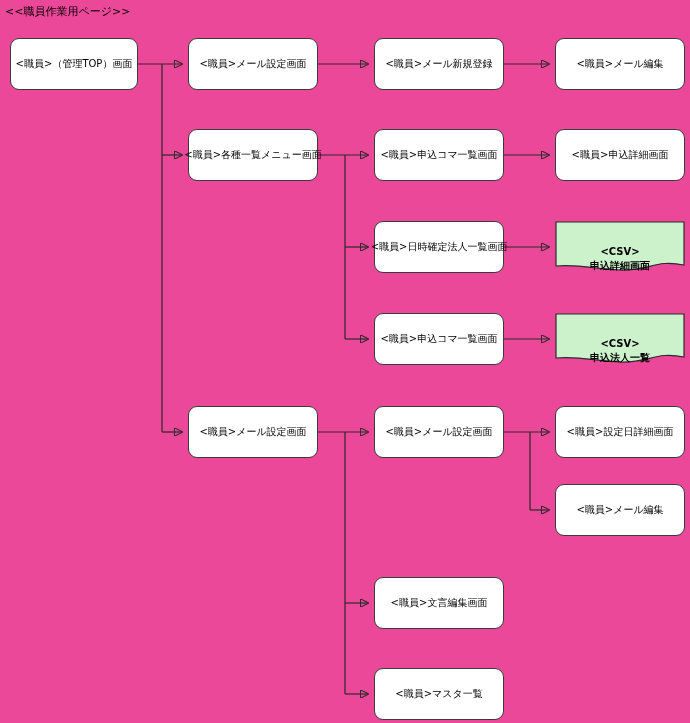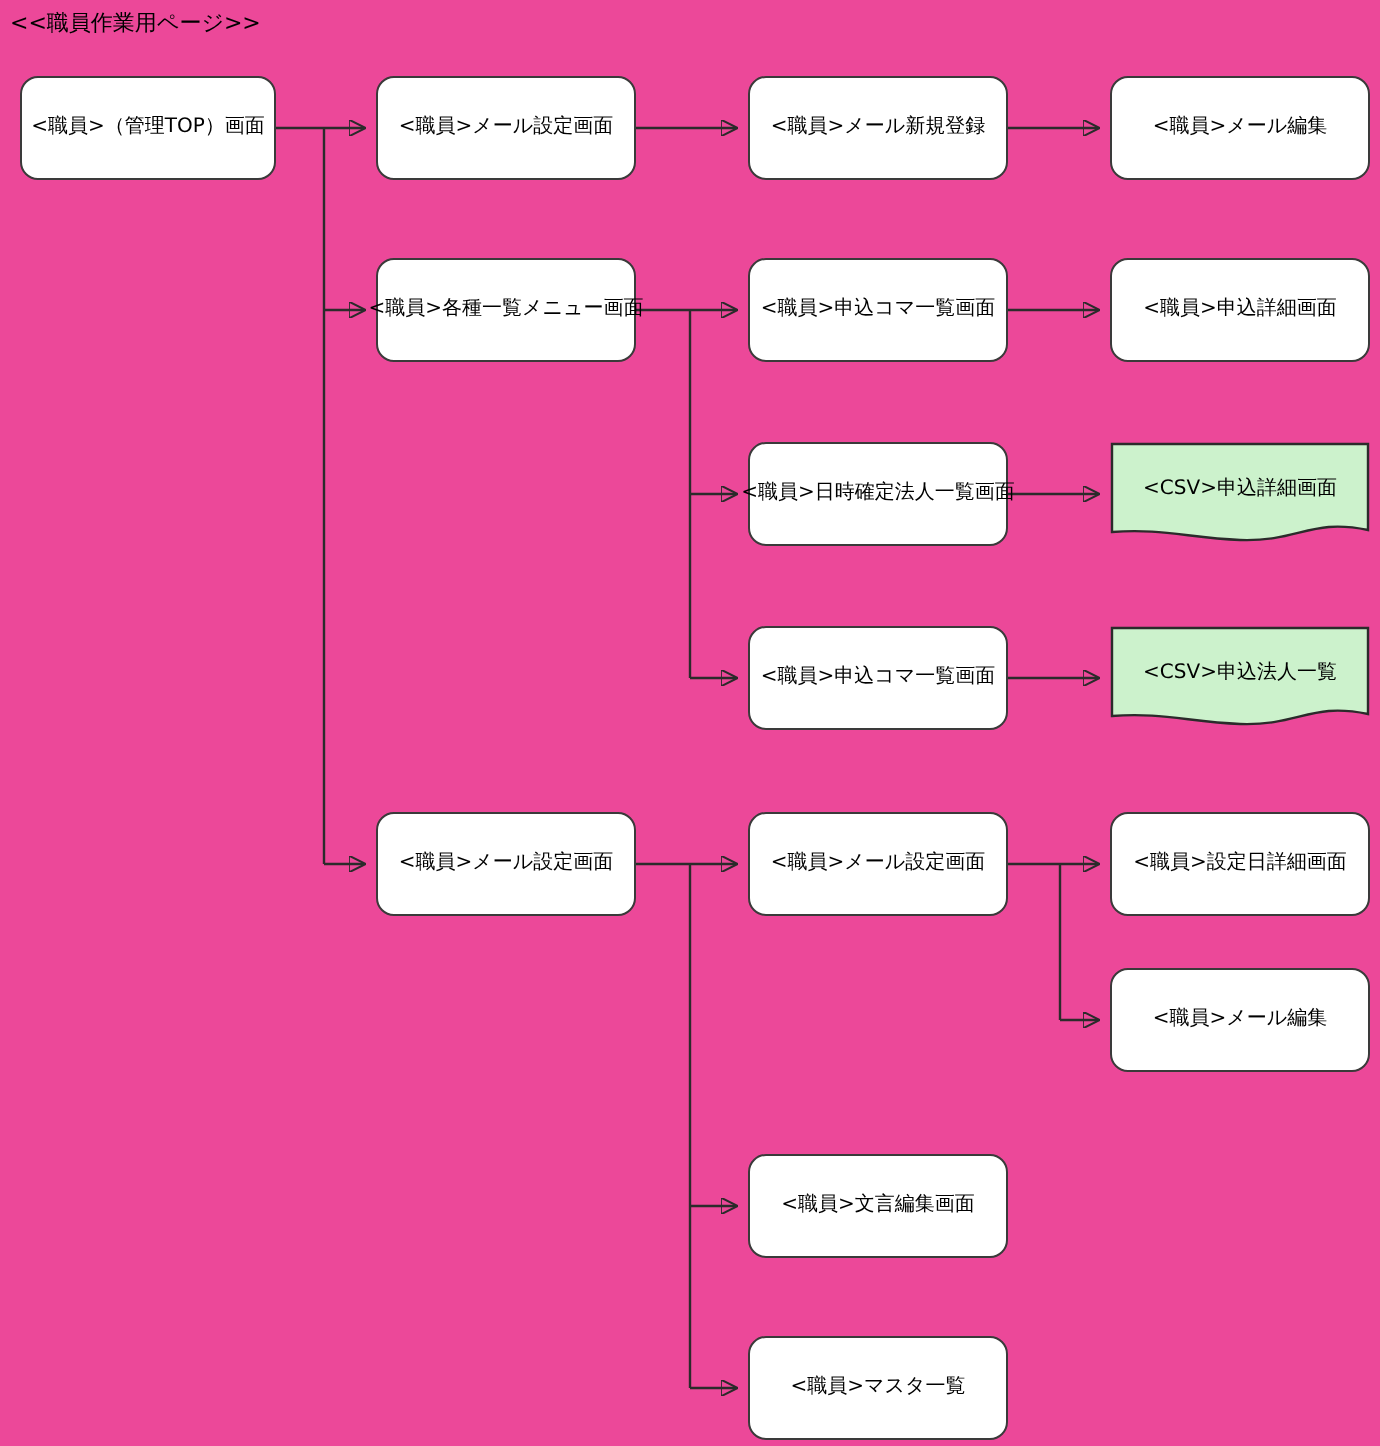--- a/index.html
+++ b/index.html
@@ -54,34 +54,35 @@
   }
   .csv-node svg {
     position: absolute;
     left: 0;
     top: 0;
     display: block;
   }
   .csv-node .csv-label {
     position: absolute;
     left: 0;
-    top: 0;
+    top: 14px;
     width: 100%;
     height: 100%;
     display: flex;
-    flex-direction: row;
+    flex-direction: column;
     align-items: center;
     justify-content: center;
     font-size: 10px;
     line-height: 14px;
     color: #000000;
     text-align: center;
     white-space: nowrap;
     padding-bottom: 5px;
     box-sizing: border-box;
+    font-weight: bold;
   }
   #edges {
     position: absolute;
     left: 0;
     top: 0;
     width: 690px;
     height: 723px;
     pointer-events: none;
   }
   #edges path, #edges line {

